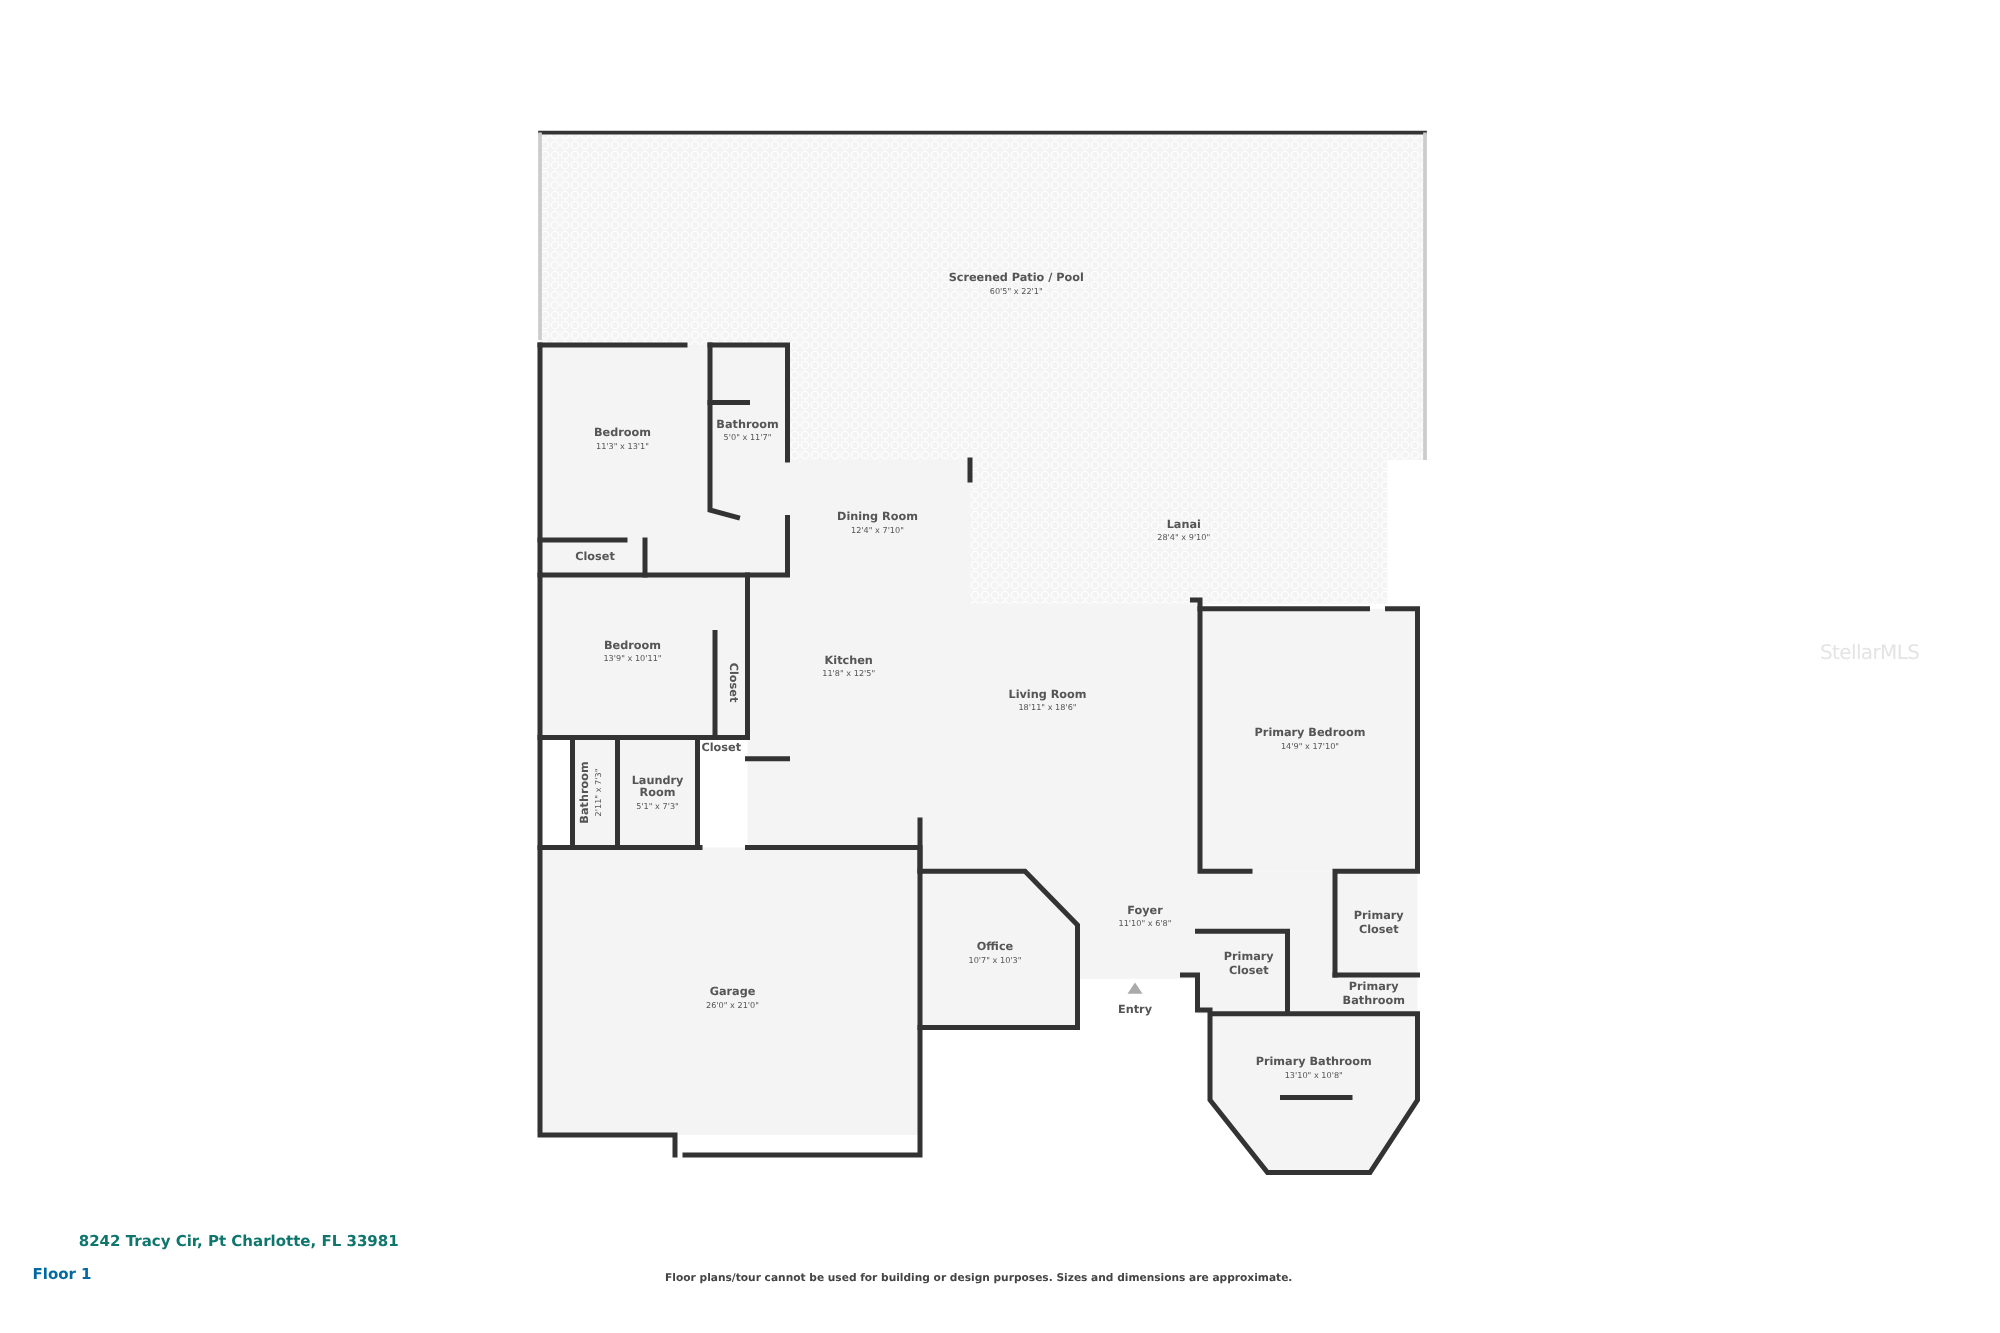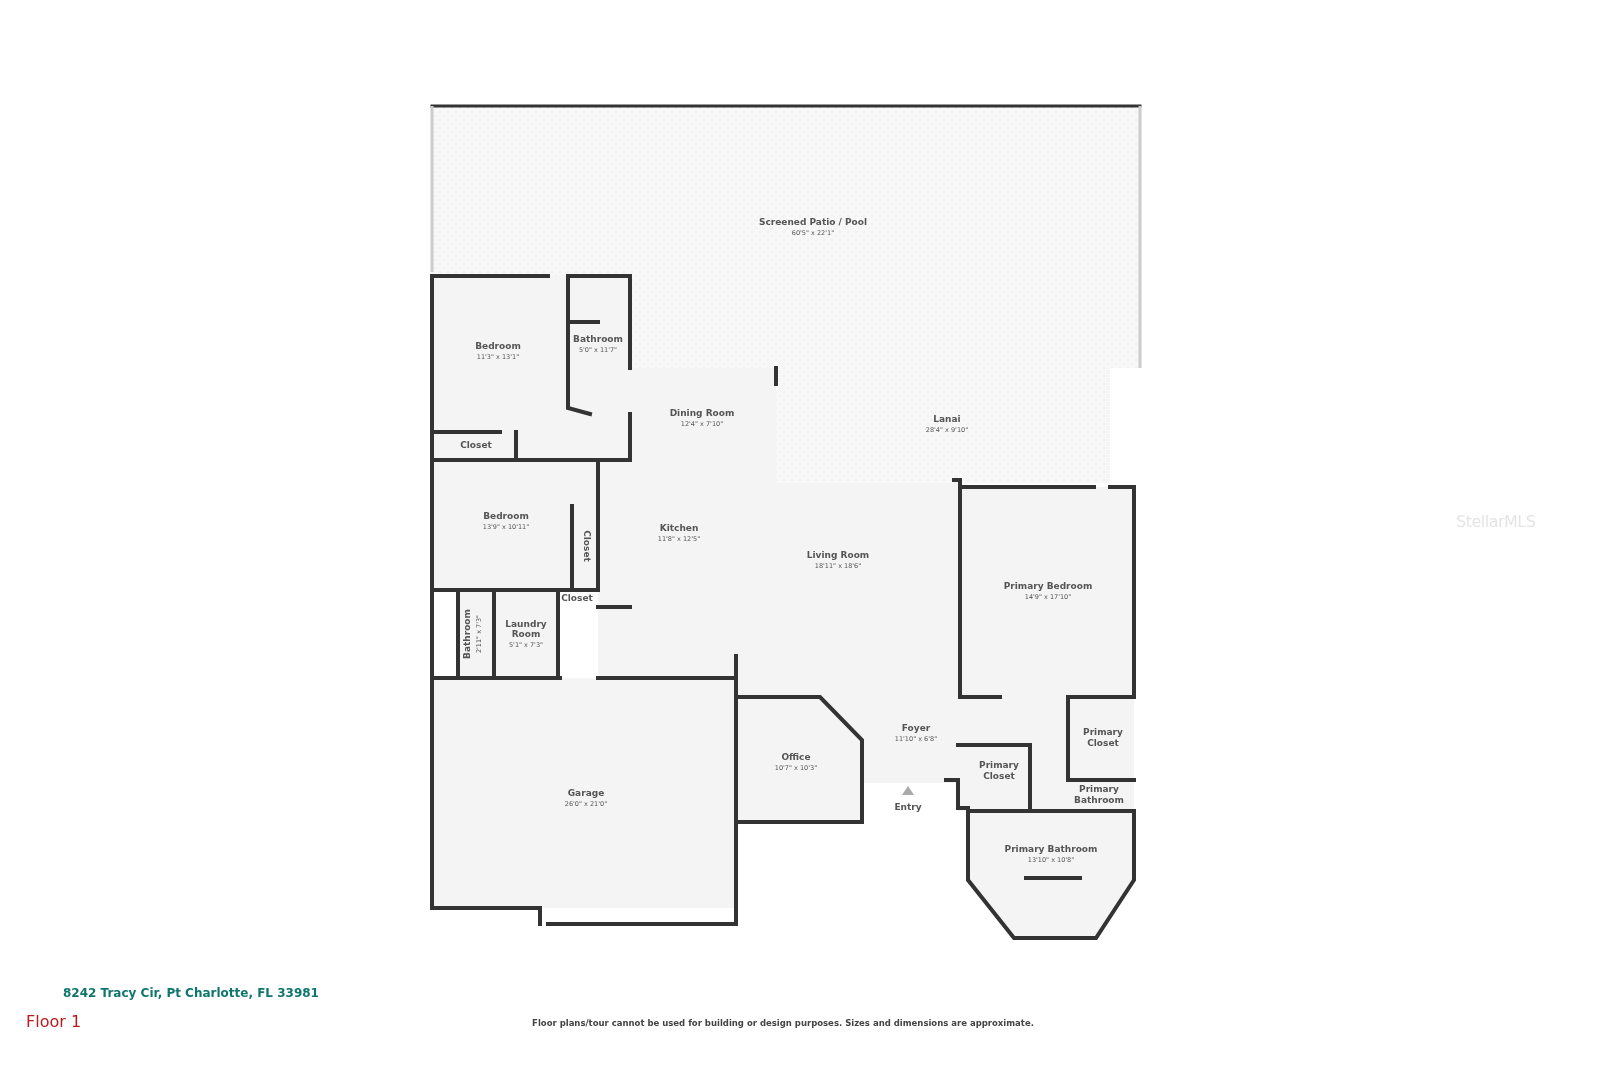--- a/index.html
+++ b/index.html
@@ -2,21 +2,21 @@
 <html><head>
   <meta charset="utf-8">
   <style>
     html, body { margin:0; padding:0; background:#ffffff; }
     body { width:1600px; height:1066px; position:relative; overflow:hidden; font-family:"DejaVu Sans", sans-serif; }
     #plan { position:absolute; left:0; top:0; width:1600px; height:1066px; }
     .room-name { font-size:9px; font-weight:bold; fill:#555; text-anchor:middle; }
     .room-dim { font-size:6.5px; fill:#555; text-anchor:middle; }
     .wall { stroke:#333; stroke-width:4; fill:none; stroke-linecap:square; }
     #address { position:absolute; left:26px; top:986px; font-size:12px; font-weight:bold; color:#0f766e;margin-left:37px; }
-    #floor { position:absolute; left:26px; top:1012px; font-size:16px; font-weight:normal; color:#b91c1c; }
+    #floor { position:absolute; left:26px; top:1012px; font-size:12px; font-weight:bold; color:#0369a1; }
     #disclaimer { position:absolute; left:0; width:1566px; top:1018px; text-align:center; font-size:8.5px; font-weight:bold; color:#444; }
     #watermark { position:absolute; left:1456px; top:512px; font-size:16px; color:#e4e4e4; letter-spacing:-0.5px; }
   </style>
 </head>
 <body>
 
 <svg id="plan" viewBox="0 0 1600 1066" xmlns="http://www.w3.org/2000/svg">
   <defs>
     <pattern id="tile" width="8" height="8" patternUnits="userSpaceOnUse">
       <rect width="8" height="8" fill="#f4f4f4"></rect>

